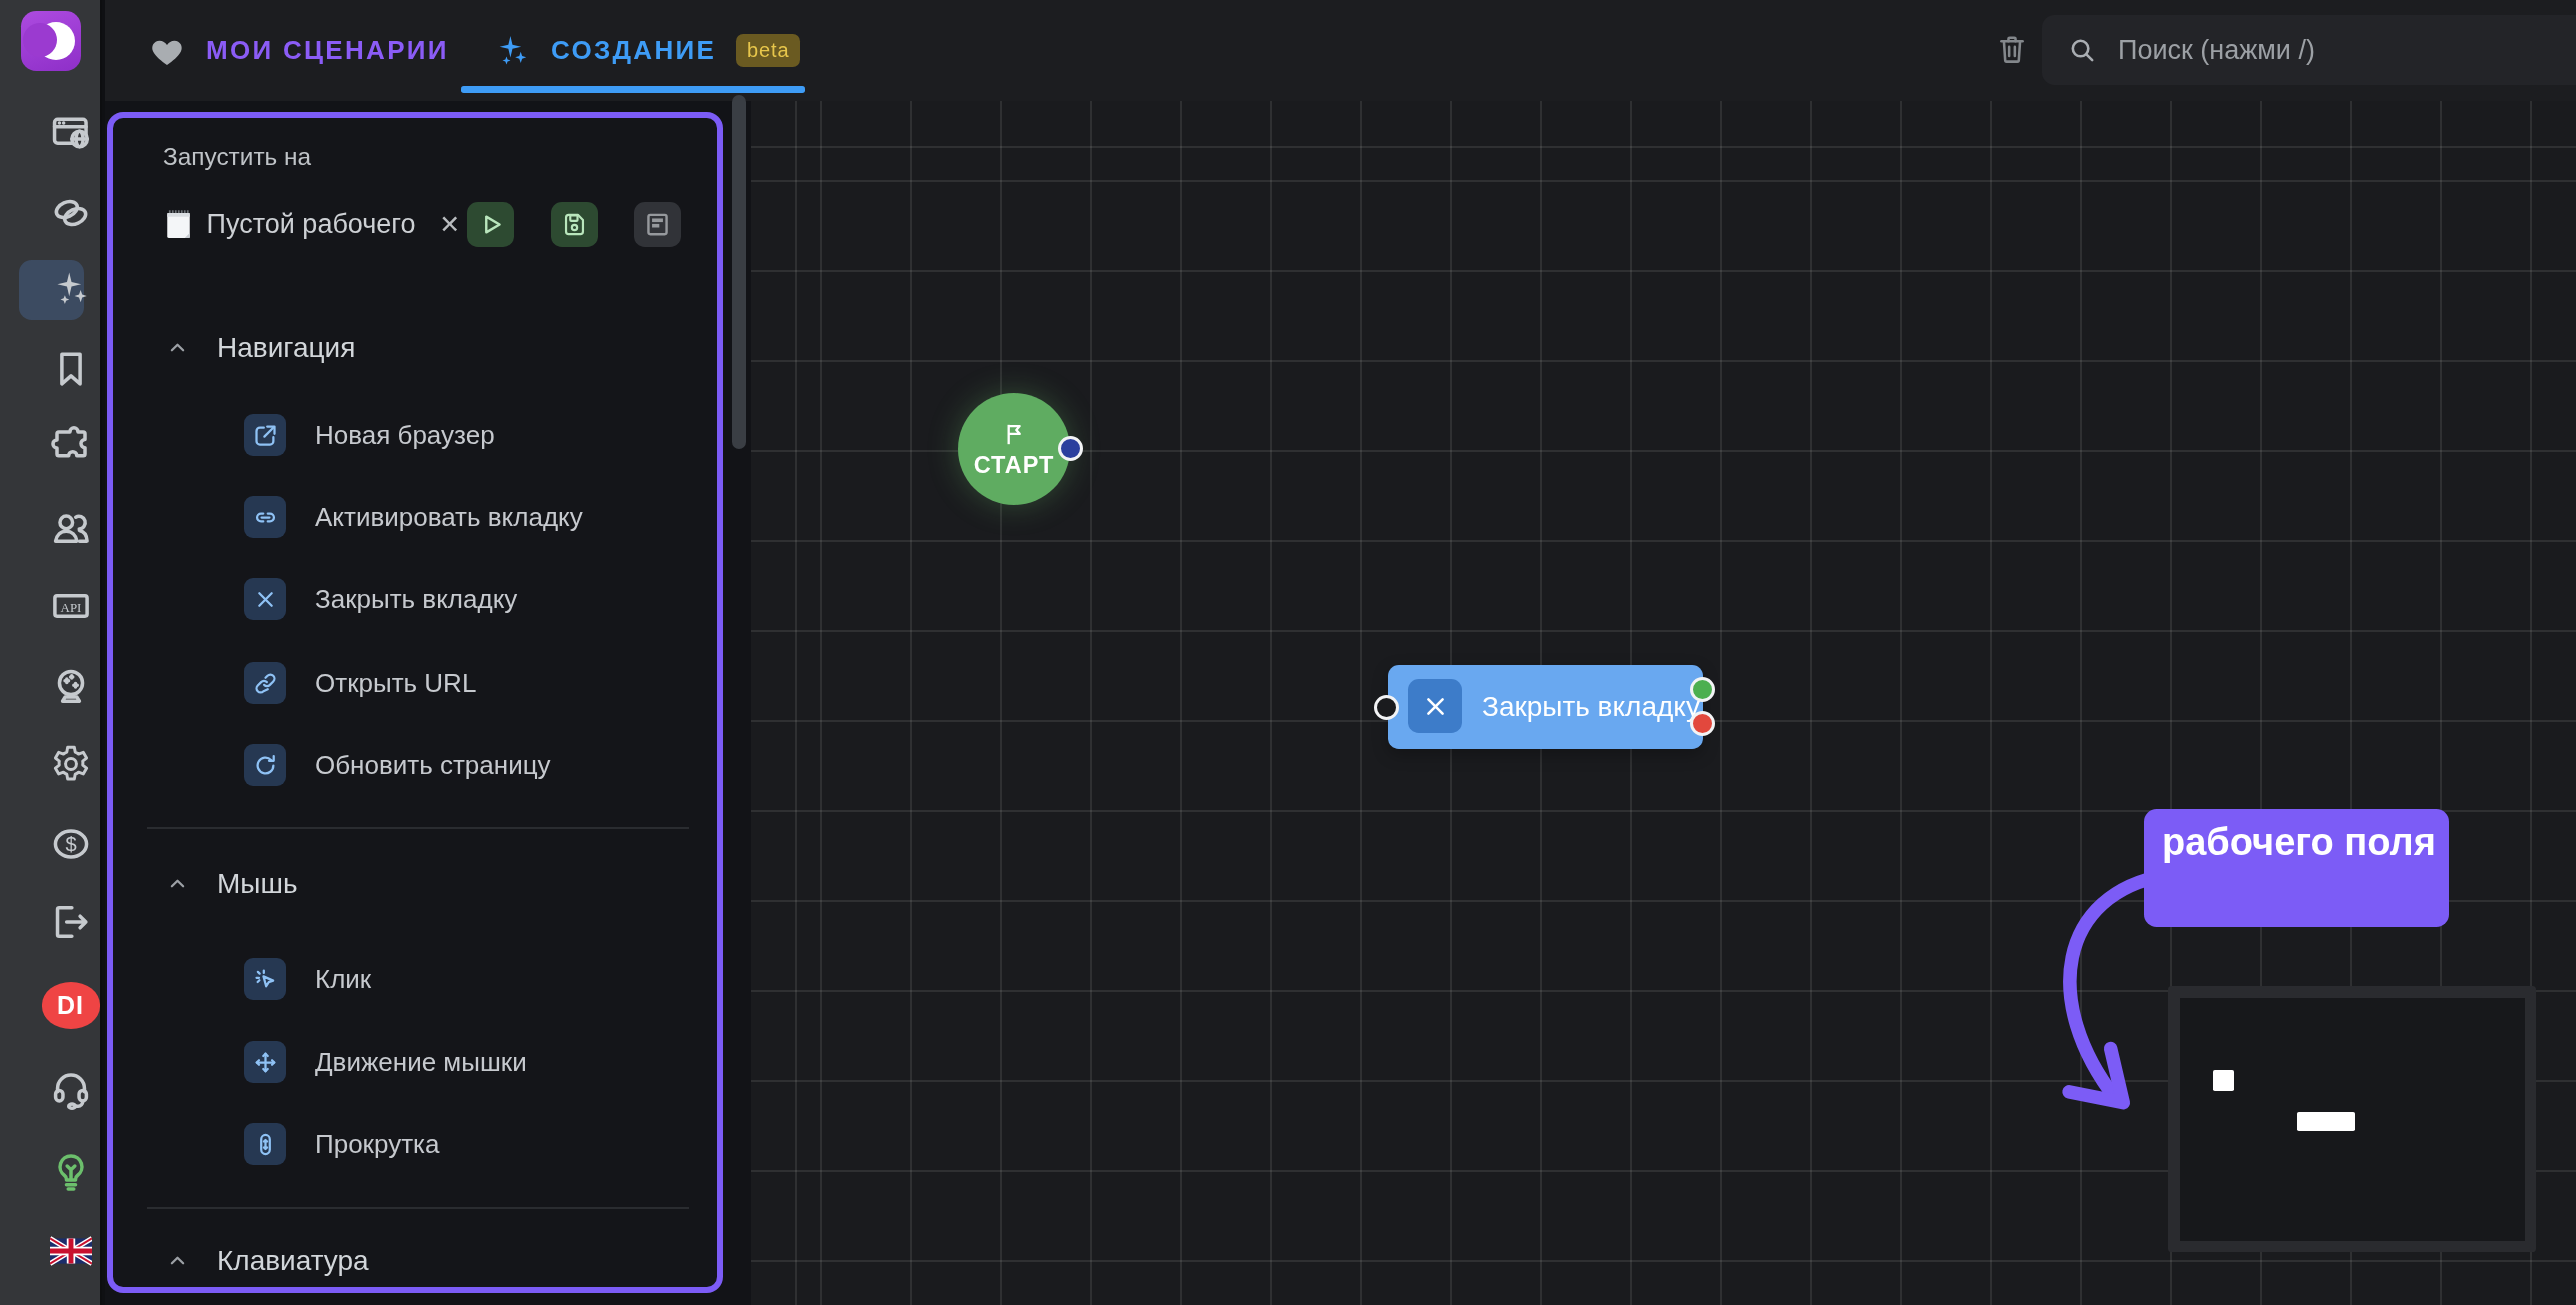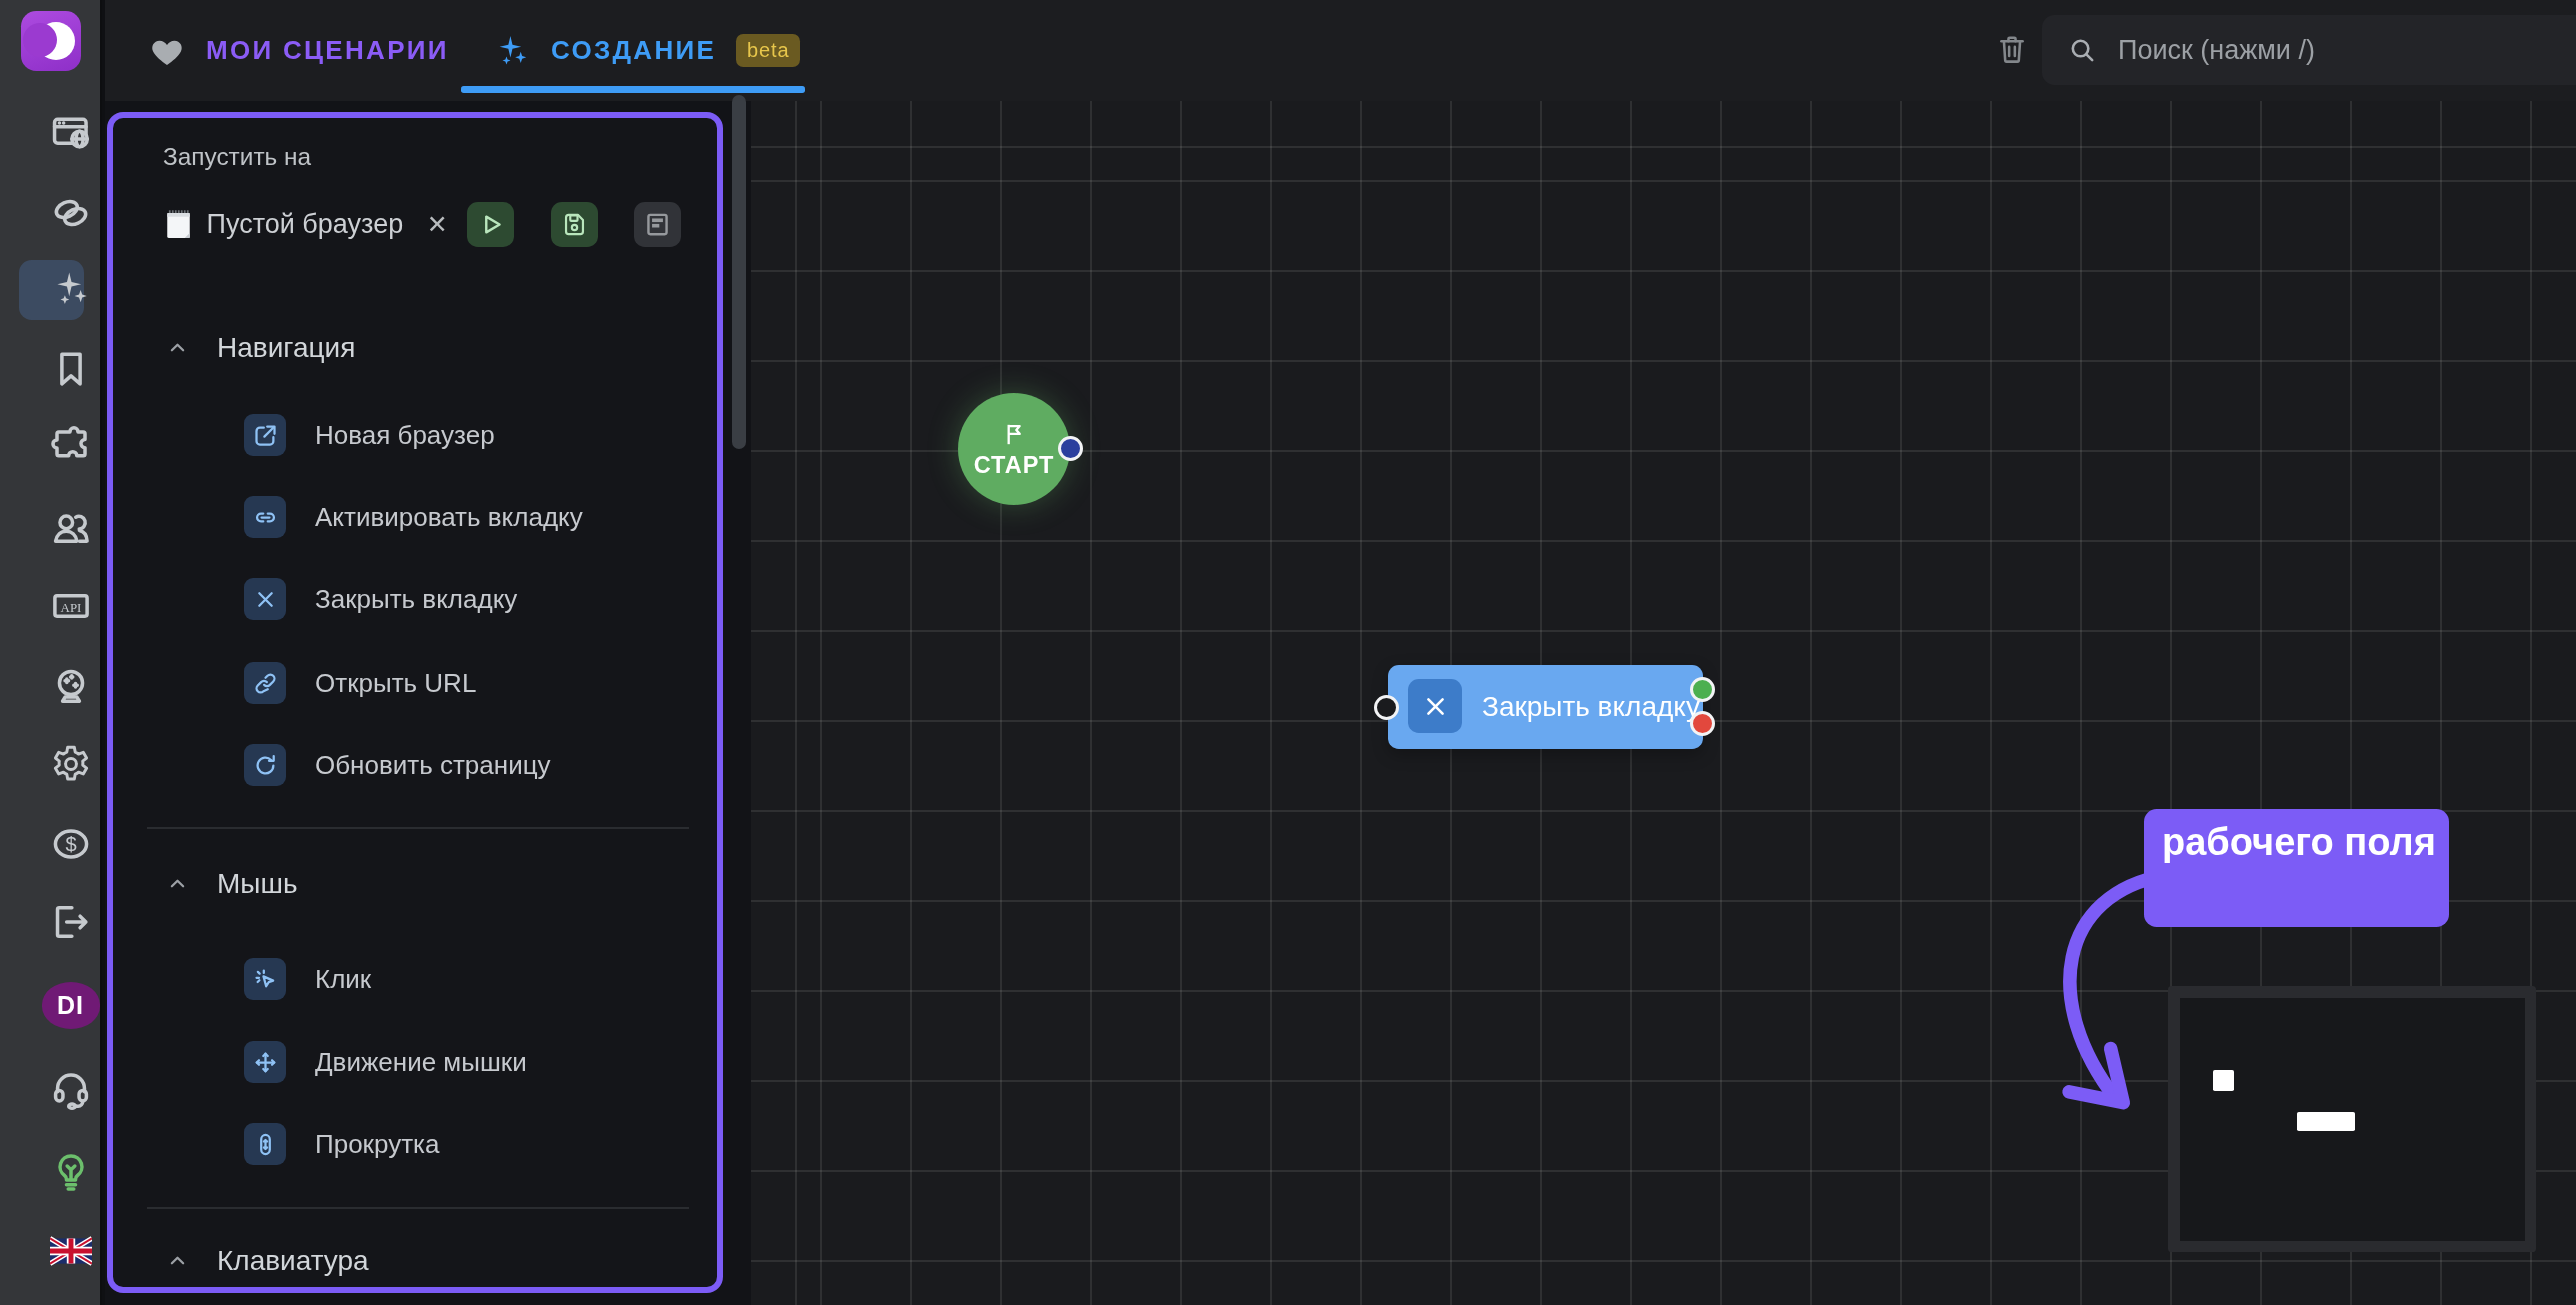--- a/index.html
+++ b/index.html
@@ -16,21 +16,21 @@
     border-radius:50%; background:#FFFFFF; }
   .logo .cut { position:absolute; left:1.8px; top:12.6px; width:34px; height:34px;
     border-radius:50%; background:#9B3AD0; }
   .side-item { position:absolute; left:0; width:102px; height:69px; display:flex;
     align-items:center; justify-content:center; color:#C6CACE; cursor:pointer;padding-left:39px; }
   .side-item svg { width:42px; height:42px; }
   .side-item.active { }
   .active-tile { position:absolute; left:19px; top:3.6px; width:65px; height:60px;
     border-radius:12.6px; background:#3C4B61; }
   .side-item .fg { position:relative; z-index:2; }
-  .avatar-circle { width:58px; height:47px; border-radius:50%/48%; background:#701a75;
+  .avatar-circle { width:58px; height:47px; border-radius:50%/48%; background:#ef4444;
     color:#FFFFFF; font-size:25px; font-weight:700; display:flex; align-items:center;
     justify-content:center; letter-spacing:0.9px; }
   .bulb { color:#6CBF6C; }
   .flag-svg { width:43px; height:27px; display:block; }
 
   
   .topbar { position:absolute; left:105px; top:0; right:0; height:101px; background:#1C1D20; z-index:20; }
   .tab { position:absolute; top:0; height:101px; display:flex; align-items:center; gap:20px; cursor:pointer; }
   .tab svg { width:38px; height:38px; }
   .tab-label { font-size:26px; font-weight:600; letter-spacing:2.3px; }
@@ -280,21 +280,21 @@
     <div class="run-on-label">Запустить на</div>
     <div class="chip-row">
       <svg class="notepad-icon" viewBox="0 0 24 26">
         <rect x="3" y="4" width="18" height="20" rx="1.5" fill="#F4F6F8"></rect>
         <path d="M17 24h4v-4z" fill="#C9CDD2"></path>
           <rect x="3" y="4" width="18" height="3" fill="#DADEE2"></rect>
         <g stroke="#6B7075" stroke-width="1.4">
             <path d="M5 4V1.8M7.4 4V1.8M9.8 4V1.8M12.2 4V1.8M14.6 4V1.8M17 4V1.8M19.4 4V1.8"></path>
           </g>
       </svg>
-      <span class="chip-label">Пустой браузер</span>
+      <span class="chip-label">Пустой рабочего</span>
       <span class="chip-close">✕</span>
     </div>
     <div class="panel-btn btn-green btn-play">
       <svg viewBox="0 0 24 24" fill="none" stroke="currentColor" stroke-width="2" stroke-linejoin="round">
           <path d="M8.5 5.5v13l11-6.5z"></path>
         </svg>
     </div>
     <div class="panel-btn btn-green btn-save">
       <svg viewBox="0 0 24 24" fill="none" stroke="currentColor" stroke-width="1.8" stroke-linejoin="round">
         <path d="M5 6.2C5 5 6 4 7.2 4h7.6L19 8.2v9.6c0 1.2-1 2.2-2.2 2.2H7.2C6 20 5 19 5 17.8z"></path>

